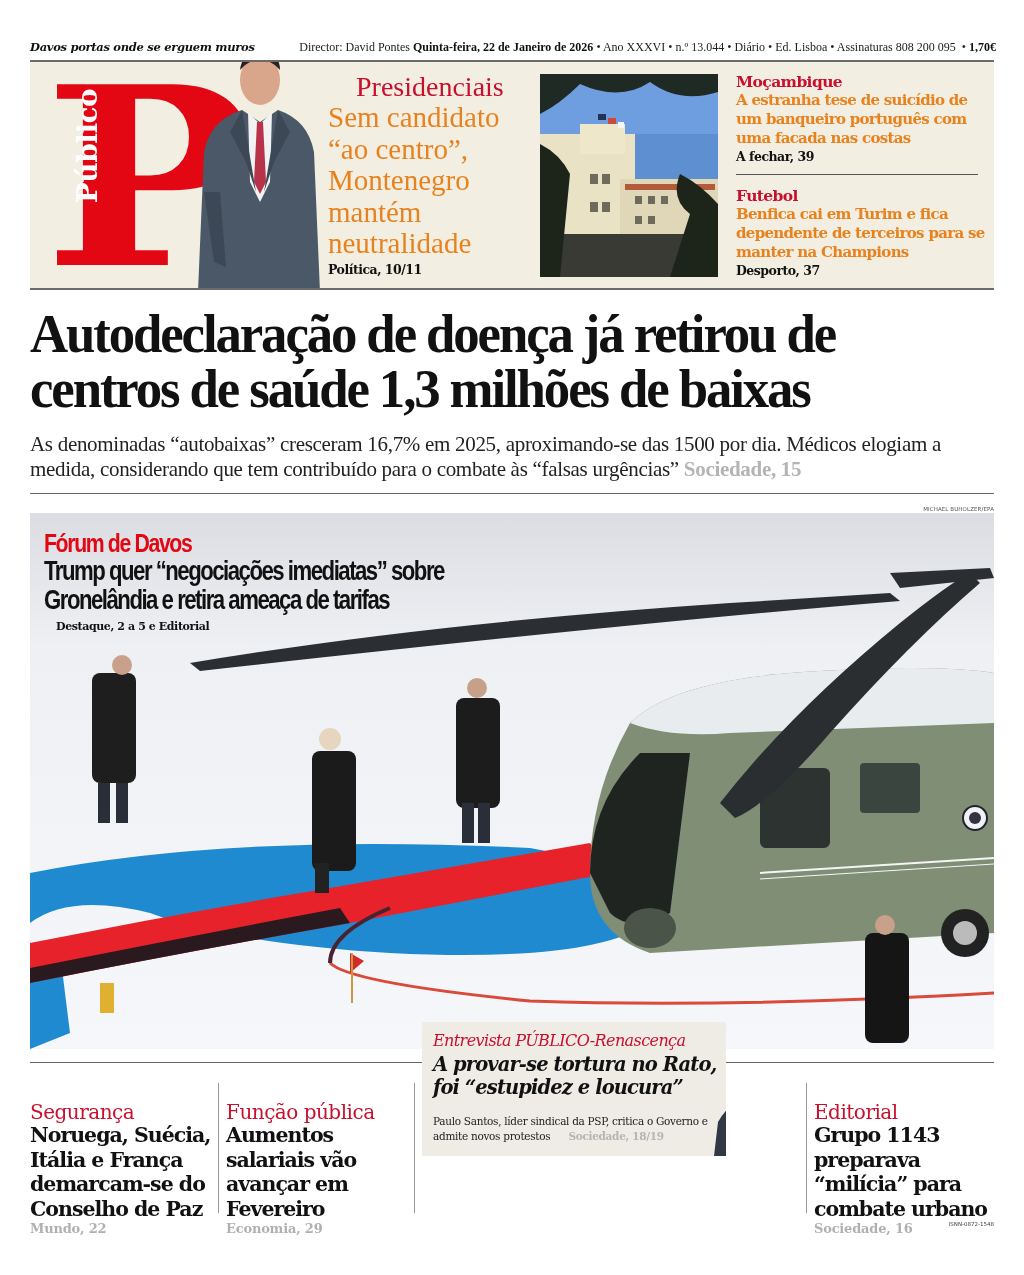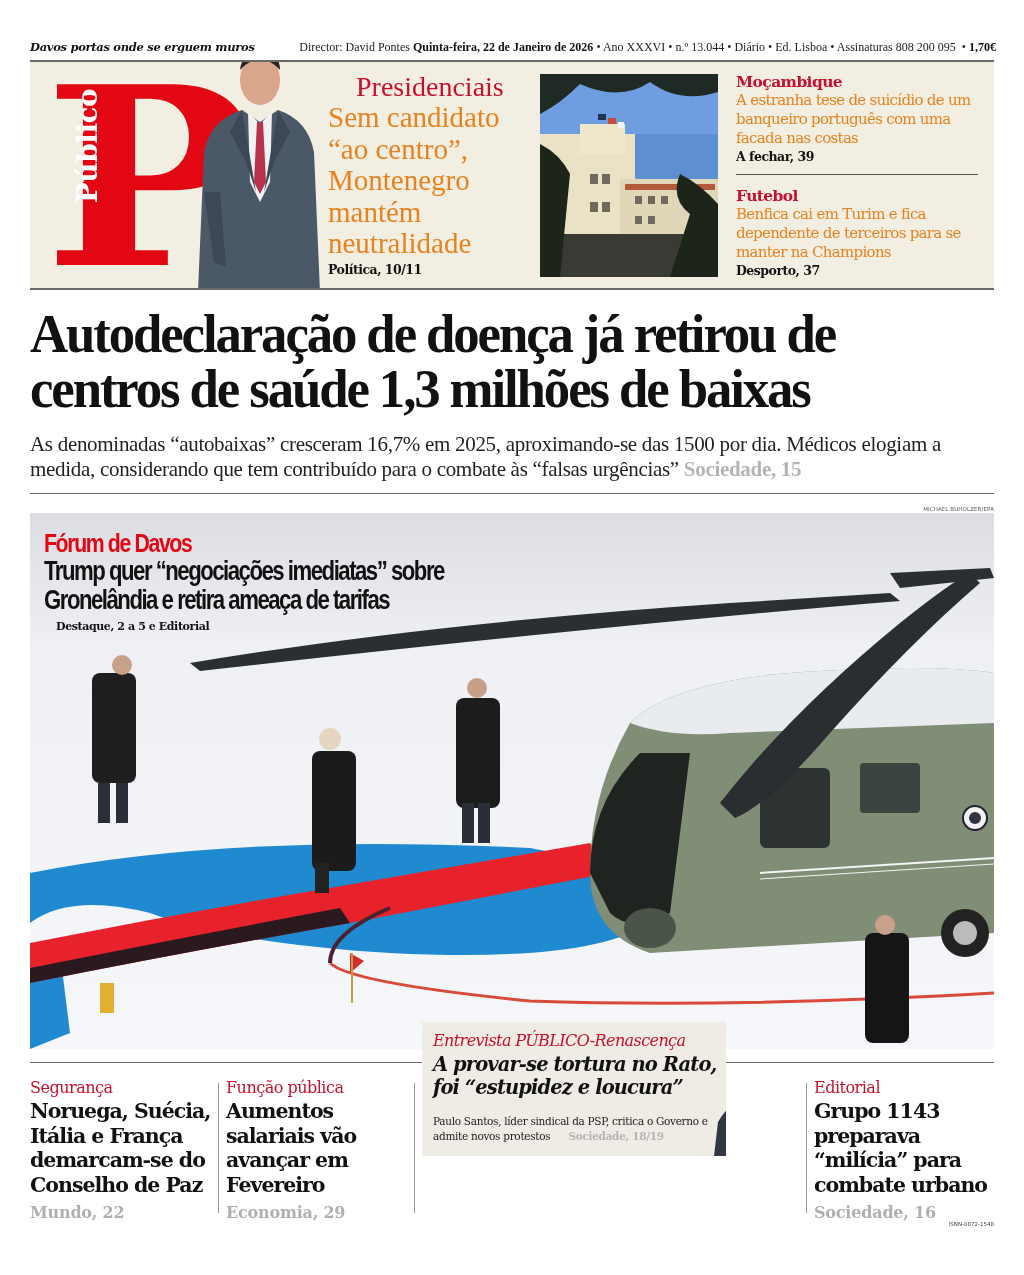--- a/index.html
+++ b/index.html
@@ -24,21 +24,21 @@
   .person { left: 160px; top: -20px; width: 130px; height: 250px; }
 
   .pres-kicker { left: 298px; top: 10px; font-family: "Liberation Serif", serif; font-size: 28px; line-height: 30px; color: #c8102e; margin-left: 28px; }
   .pres-head { left: 298px; top: 40px; width: 210px; font-family: "Liberation Serif", serif; font-size: 29px; line-height: 31.5px; color: #e8821e; }
   .pres-ref { left: 298px; top: 200px; font-family: "DejaVu Serif", serif; font-weight: bold; font-size: 12.5px; color: #111; letter-spacing: -0.5px; }
 
   .hotel { left: 510px; top: 12px; width: 178px; height: 203px; overflow: hidden; }
 
   .side { left: 706px; width: 250px; }
   .side .kicker { font-family: "DejaVu Serif", serif; font-weight: bold; font-size: 15.5px; color: #c8102e; letter-spacing: -0.6px; line-height: 19px; }
-  .side .head { font-family: "DejaVu Serif", serif; font-weight: normal; font-size: 15px; line-height: 19px; color: #e8821e; letter-spacing: -0.7px; }
+  .side .head { font-family: "DejaVu Serif", serif; font-weight: bold; font-size: 15px; line-height: 19px; color: #e8821e; letter-spacing: -0.7px; }
   .side .ref { font-family: "DejaVu Serif", serif; font-weight: bold; font-size: 12.5px; color: #111; letter-spacing: -0.5px; margin-top: 1px; }
   .side-div { left: 706px; top: 112px; width: 242px; height: 1px; background: #555; }
 
   
   .main-head { left: 30px; top: 306px; width: 980px; font-family: "Liberation Serif", serif; font-weight: bold; font-size: 55px; line-height: 55px; color: #111; letter-spacing: -2.2px; transform: scaleX(0.96); transform-origin: left top; }
   .main-sub { left: 30px; top: 432px; width: 980px; font-family: "Liberation Serif", serif; font-size: 21px; line-height: 25px; color: #222; letter-spacing: -0.3px; }
   .main-sub .ref { color: #b4b4b4; font-weight: bold; }
   .rule1 { left: 30px; top: 493px; width: 964px; height: 1px; background: #666; }
 
   .credit { right: 30px; top: 506px; font-family: "DejaVu Sans", sans-serif; font-size: 5.5px; color: #555; letter-spacing: 0.1px; }
@@ -46,23 +46,23 @@
   
   .photo { left: 30px; top: 513px; width: 964px; height: 536px; overflow: hidden; background: #f4f5f7; }
   .davos-kicker { left: 44px; top: 529px; font-family: "Liberation Sans", sans-serif; font-weight: bold; font-size: 25px; line-height: 28px; color: #e30613; letter-spacing: -1.6px; transform: scaleX(0.85); transform-origin: left top; }
   .davos-head { left: 44px; top: 557px; width: 520px; font-family: "Liberation Sans", sans-serif; font-weight: bold; font-size: 27px; line-height: 29px; color: #111; letter-spacing: -1.8px; transform: scaleX(0.82); transform-origin: left top; }
   .davos-ref { left: 56px; top: 620px; font-family: "DejaVu Serif", serif; font-weight: bold; font-size: 11px; color: #111; letter-spacing: -0.4px; }
 
   .rule2 { left: 30px; top: 1062px; width: 964px; height: 1px; background: #666; }
 
   
   .col { top: 1077px; }
-  .col .kicker { font-family: "DejaVu Serif", serif; font-size: 16px; line-height: 22px; color: #c8102e; letter-spacing: -0.5px; }
+  .col .kicker { font-family: "DejaVu Serif", serif; font-size: 20px; line-height: 22px; color: #c8102e; letter-spacing: -0.5px; margin-top: 24px; }
   .col .head { font-family: "DejaVu Serif", serif; font-weight: bold; font-size: 20.5px; line-height: 24.5px; color: #111; letter-spacing: -1px; }
-  .col .ref { font-family: "DejaVu Serif", serif; font-weight: bold; font-size: 16px; color: #b0b0b0; margin-top: 6px; letter-spacing: -0.2px; }
+  .col .ref { font-family: "DejaVu Serif", serif; font-weight: bold; font-size: 13px; color: #b0b0b0; margin-top: 0; letter-spacing: -0.2px; }
   .vdiv { top: 1083px; width: 1px; height: 130px; background: #999; }
 
   .interview { left: 422px; top: 1022px; width: 304px; height: 134px; background: #efece6; overflow: hidden; }
   .interview .kicker { position: absolute; left: 11px; top: 9px; font-family: "DejaVu Serif", serif; font-style: italic; font-size: 16px; color: #c8102e; letter-spacing: -0.6px; }
   .interview .head { position: absolute; left: 11px; top: 31px; width: 300px; font-family: "DejaVu Serif", serif; font-style: italic; font-weight: bold; font-size: 19.5px; line-height: 23px; color: #111; letter-spacing: -0.9px; }
   .interview .sub { position: absolute; left: 11px; top: 92px; width: 280px; font-family: "DejaVu Serif", serif; font-size: 10.5px; line-height: 14.5px; color: #222; letter-spacing: -0.3px; }
   .interview .sub .ref { color: #b4b4b4; font-weight: bold; margin-left: 15px; }
   .interviewee { left: 292px; top: 10px; width: 84px; height: 124px; }
 
   .isbn { right: 30px; top: 1221px; font-family: "DejaVu Sans", sans-serif; font-size: 5.5px; color: #444; }

